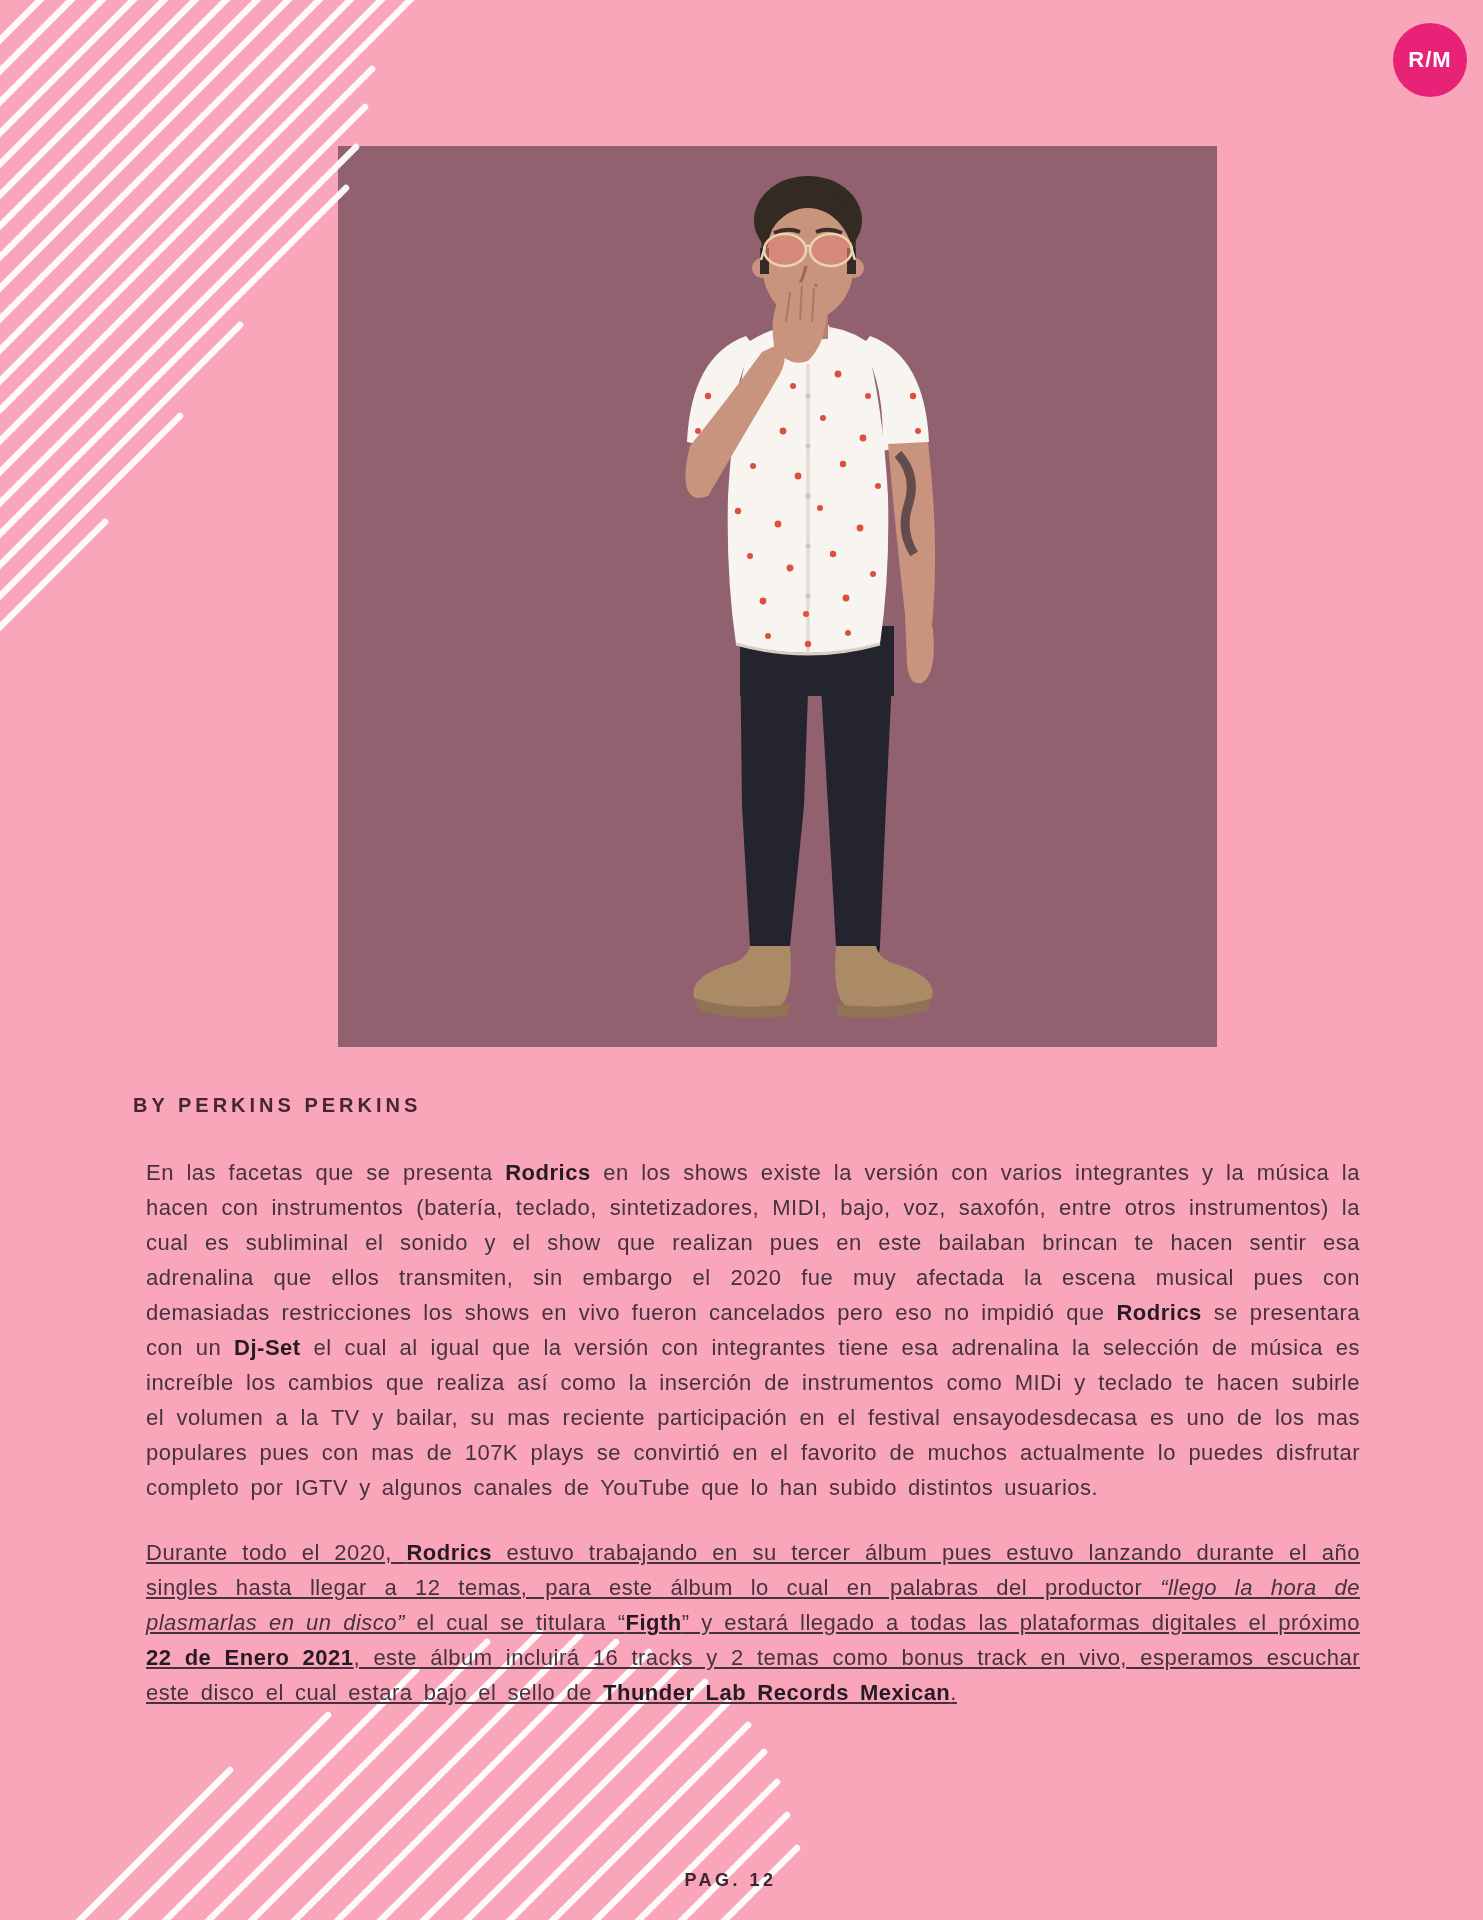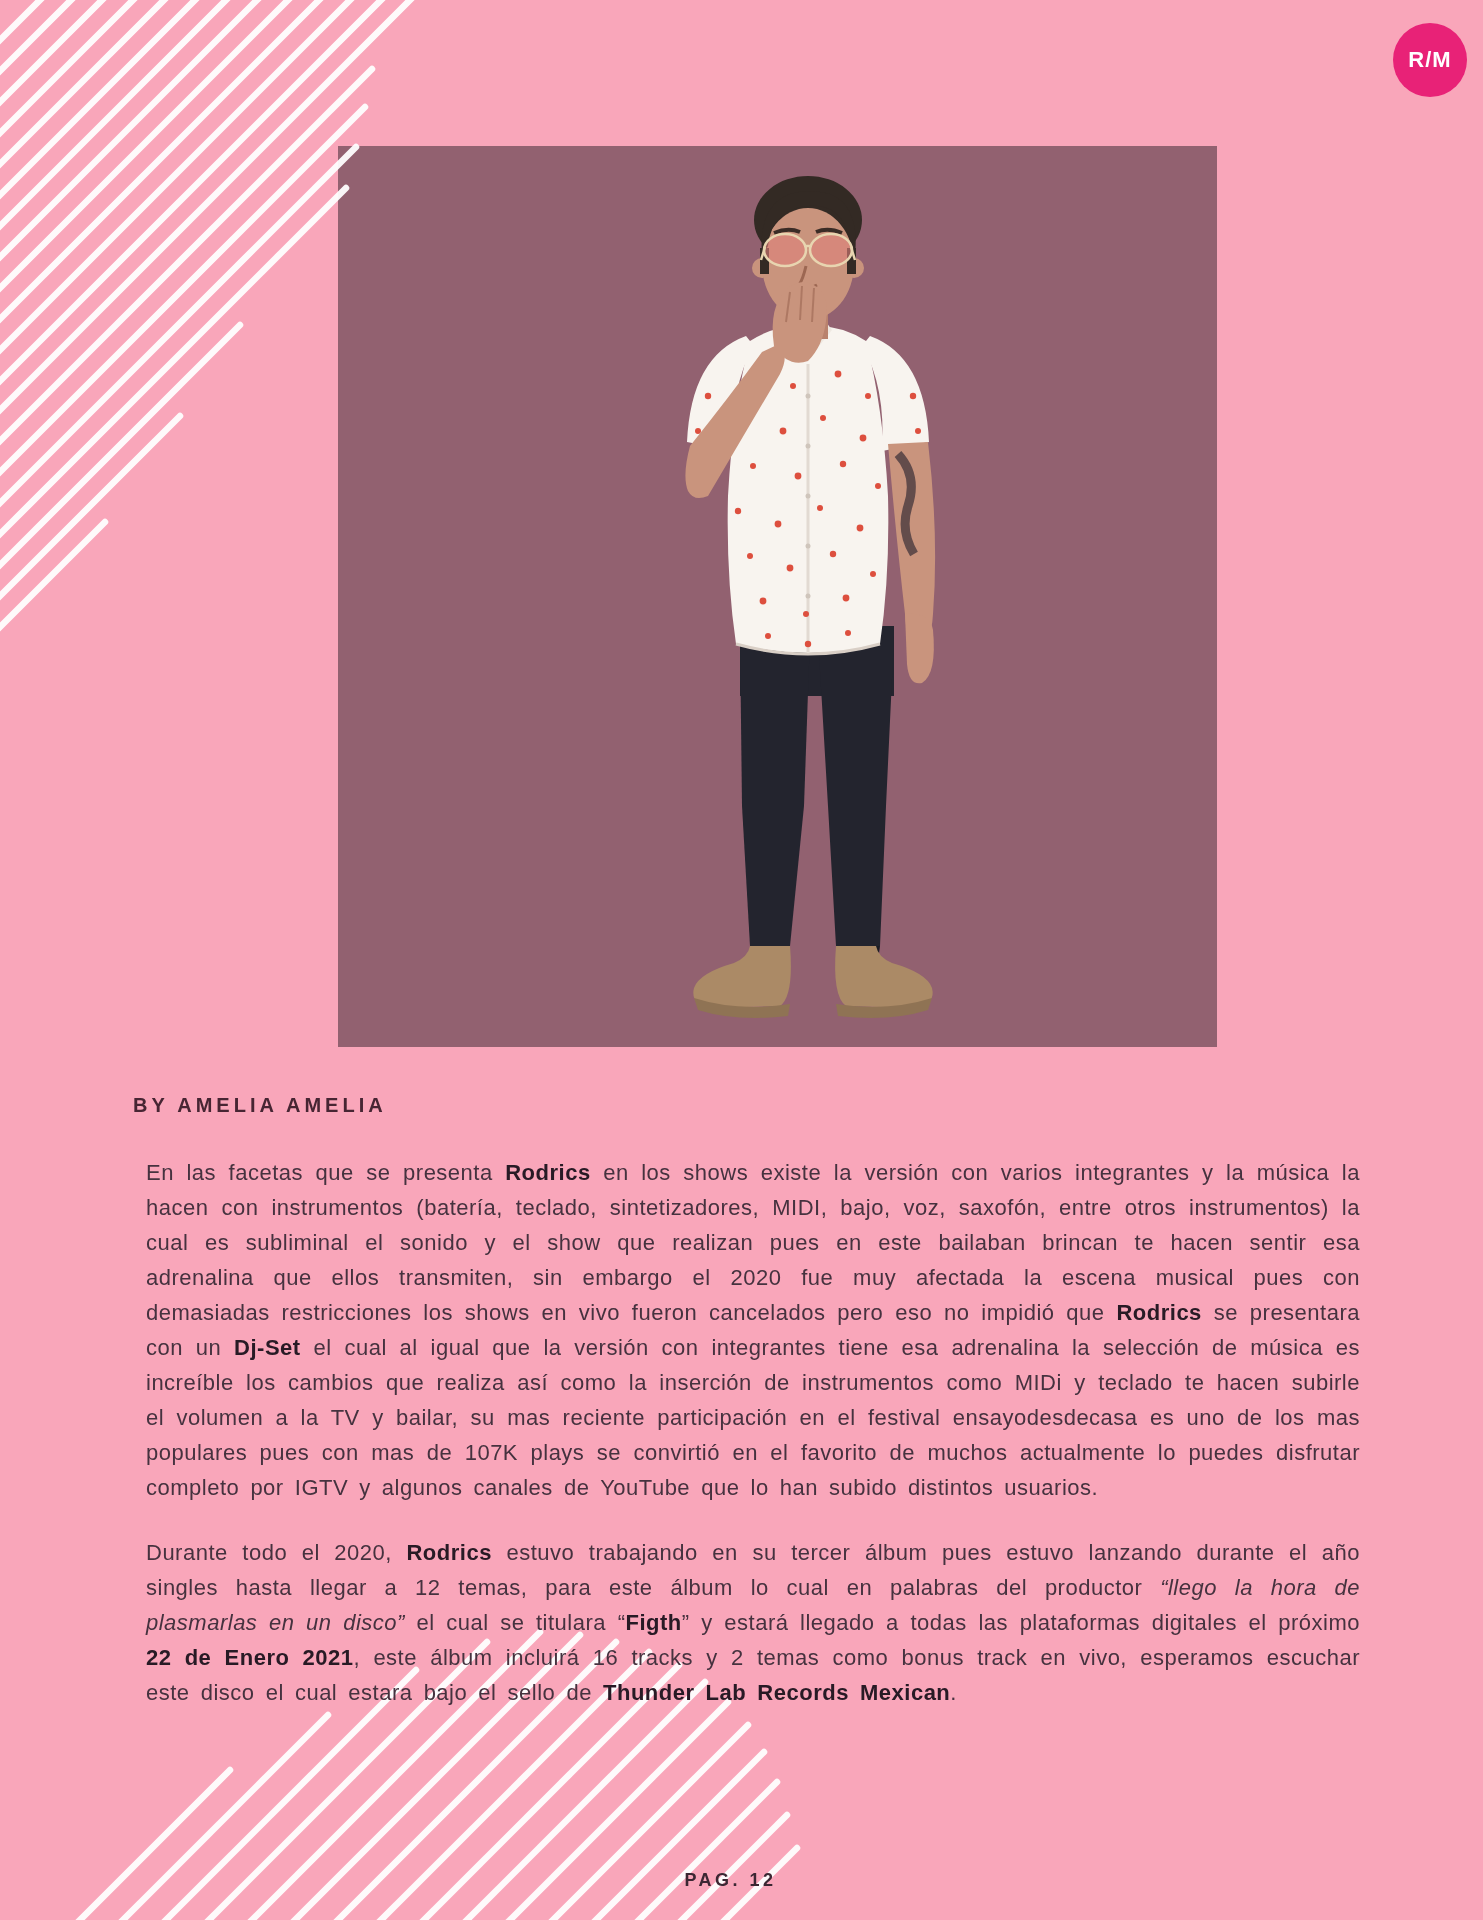--- a/index.html
+++ b/index.html
@@ -25,21 +25,21 @@
   .byline{
     position:absolute; left:133px; top:1094px; z-index:5;
     font-size:20px; font-weight:bold; letter-spacing:4px; color:#472533;
   }
   .article{
     position:absolute; left:133px; top:1142px; width:1240px; z-index:5;
     color:#46323f; font-size:22px; line-height:35px;
     text-align:justify; letter-spacing:0.5px; word-spacing:4.5px;
   }
   .article p{margin:13px;}
-  .para + .para{margin-top:30px;}
+  .para + .para{margin-top:30px;text-decoration:underline;}
   .b{font-weight:bold; color:#281a25;}
   .i{font-style:italic;}
   .pagenum{
     position:absolute; left:8px; right:30px; top:1870px; z-index:5;
     text-align:center; font-size:18px; font-weight:bold;
     letter-spacing:3.5px; color:#3c2733;
   }
 </style>
 </head>
 <body>
@@ -195,21 +195,21 @@
       <line x1="-25" y1="590" x2="240" y2="325"></line>
       <line x1="-25" y1="621" x2="180" y2="416"></line>
       <line x1="-25" y1="652" x2="105" y2="522"></line>
     </g>
   </svg>
 
   <div class="badge">
     <span>R/M</span>
   </div>
 
-  <div class="byline">BY AMELIA AMELIA</div>
+  <div class="byline">BY PERKINS PERKINS</div>
 
   <div class="article">
     <p class="para"><span>En las facetas que se presenta </span><span class="b">Rodrics</span><span> en los shows existe la versión con varios integrantes y la música la hacen con instrumentos (batería, teclado, sintetizadores, MIDI, bajo, voz, saxofón, entre otros instrumentos) la cual es subliminal el sonido y el show que realizan pues en este bailaban brincan te hacen sentir esa adrenalina que ellos transmiten, sin embargo el 2020 fue muy afectada la escena musical pues con demasiadas restricciones los shows en vivo fueron cancelados pero eso no impidió que </span><span class="b">Rodrics</span><span> se presentara con un </span><span class="b">Dj-Set</span><span> el cual al igual que la versión con integrantes tiene esa adrenalina la selección de música es increíble los cambios que realiza así como la inserción de instrumentos como MIDi y teclado te hacen subirle el volumen a la TV y bailar, su mas reciente participación en el festival ensayodesdecasa es uno de los mas populares pues con mas de 107K plays se convirtió en el favorito de muchos actualmente lo puedes disfrutar completo por IGTV y algunos canales de YouTube que lo han subido distintos usuarios.</span></p>
     <p class="para"><span>Durante todo el 2020, </span><span class="b">Rodrics</span><span> estuvo trabajando en su tercer álbum pues estuvo lanzando durante el año singles hasta llegar a 12 temas, para este álbum lo cual en palabras del productor </span><span class="i">“llego la hora de plasmarlas en un disco”</span><span> el cual se titulara “</span><span class="b">Figth</span><span>” y estará llegado a todas las plataformas digitales el próximo </span><span class="b">22 de Enero 2021</span><span>, este álbum incluirá 16 tracks y 2 temas como bonus track en vivo, esperamos escuchar este disco el cual estara bajo el sello de </span><span class="b">Thunder Lab Records Mexican</span><span>.</span></p>
   </div>
 
   <div class="pagenum">PAG. 12</div>
 
 </div>
 

